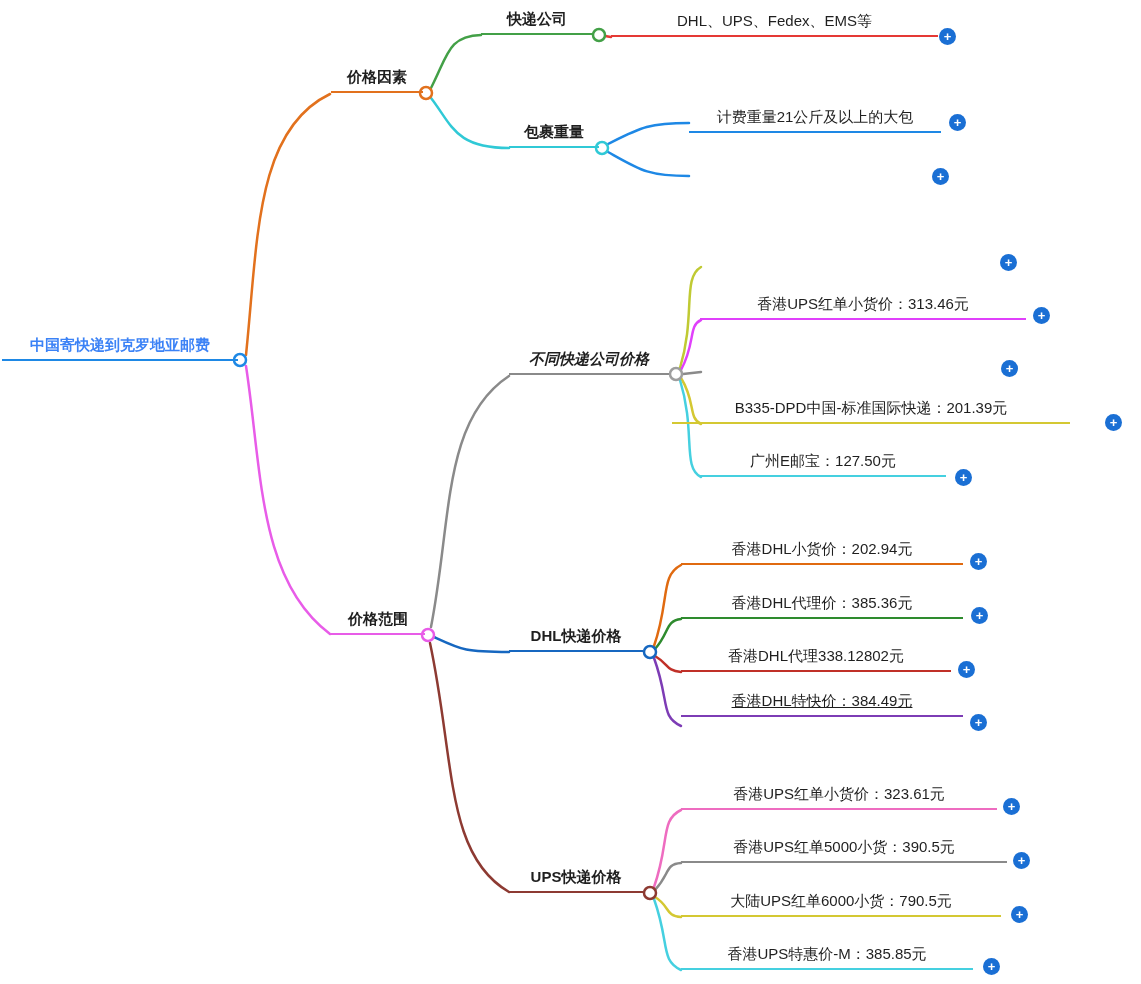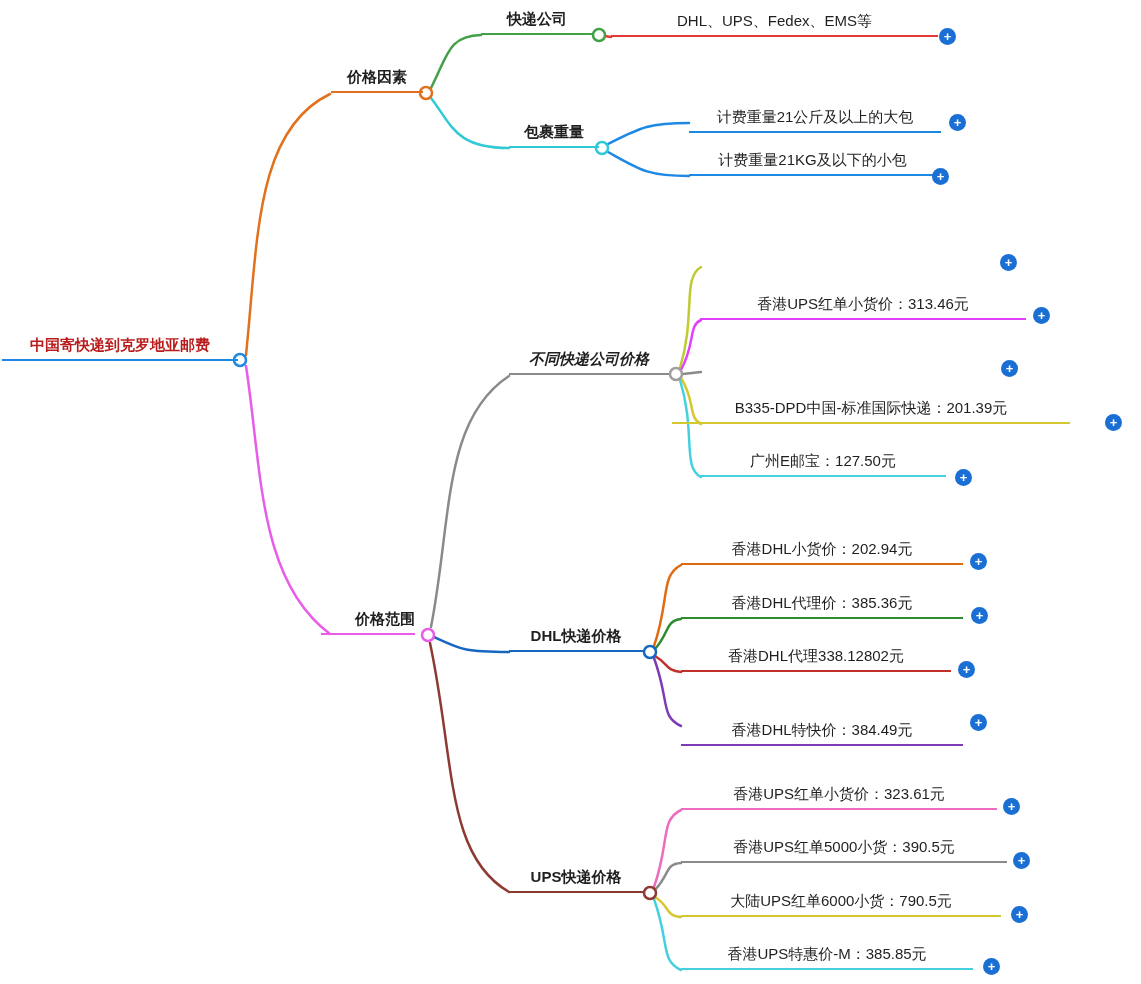--- a/index.html
+++ b/index.html
@@ -18,21 +18,21 @@
     line-height:18px;
     font-size:15px;
     color:#1f1f1f;
     padding-bottom:5px;
     border-bottom:2px solid var(--c,#888);
     white-space:nowrap;
     cursor:default;
   }
   .node.branch { font-weight:bold; }
   .node.leaf   { font-weight:500; }
-  .node.root   { font-weight:bold; color:#b91c1c; }
+  .node.root   { font-weight:bold; color:#3b82f6; }
   .plus {
     position:absolute;
     z-index:3;
     width:17px; height:17px;
     border-radius:50%;
     background:#1a6fd4;
     color:#ffffff;
     display:flex; align-items:center; justify-content:center;
     font-size:13px; font-weight:bold; line-height:1;
     cursor:pointer;
@@ -88,63 +88,60 @@
 
   <div class="node branch" style="left:331px; top:68px; width:92px; --c:#e2711d;">
     <span>价格因素</span>
   </div>
   <div class="node branch" style="left:481px; top:10px; width:112px; --c:#43a047;">
     <span>快递公司</span>
   </div>
   <div class="node branch" style="left:509px; top:123px; width:90px; --c:#30c9d6;">
     <span>包裹重量</span>
   </div>
-  <div class="node branch" style="left:321px; top:610px; width:94px;text-align:right; --c:#e85ce8;">
+  <div class="node branch" style="left:331px; top:610px; width:94px; --c:#e85ce8;">
     <span>价格范围</span>
   </div>
   <div class="node branch" style="left:509px; top:350px; width:160px;font-style:italic; --c:#8a8a8a;">
     <span>不同快递公司价格</span>
   </div>
   <div class="node branch" style="left:509px; top:627px; width:134px; --c:#1667c0;">
     <span>DHL快递价格</span>
   </div>
   <div class="node branch" style="left:509px; top:868px; width:134px; --c:#8d3a32;">
     <span>UPS快递价格</span>
   </div>
 
   <div class="node leaf" style="left:611px; top:12px; width:327px; --c:#e53935;">
     <span>DHL、UPS、Fedex、EMS等</span>
   </div>
   <div class="node leaf" style="left:689px; top:108px; width:252px; --c:#1e88e5;">
     <span>计费重量21公斤及以上的大包</span>
   </div>
-  <div class="node leaf" style="left:689px; top:151px; width:247px; --c:#1e88e5;">
-    <span>计费重量21KG及以下的小包</span>
-  </div>
 
   <div class="node leaf" style="left:700px; top:295px; width:326px; --c:#e040fb;">
     <span>香港UPS红单小货价：313.46元</span>
   </div>
   <div class="node leaf" style="left:672px; top:399px; width:398px; --c:#d4c832;">
     <span>B335-DPD中国-标准国际快递：201.39元</span>
   </div>
   <div class="node leaf" style="left:700px; top:452px; width:246px; --c:#45d0e0;">
     <span>广州E邮宝：127.50元</span>
   </div>
 
   <div class="node leaf" style="left:681px; top:540px; width:282px; --c:#e06a10;">
     <span>香港DHL小货价：202.94元</span>
   </div>
   <div class="node leaf" style="left:681px; top:594px; width:282px; --c:#2e8b2e;">
     <span>香港DHL代理价：385.36元</span>
   </div>
   <div class="node leaf" style="left:681px; top:647px; width:270px; --c:#c03028;">
     <span>香港DHL代理338.12802元</span>
   </div>
-  <div class="node leaf" style="left:681px; top:721px; width:282px; --c:#7d3cb5;">
+  <div class="node leaf" style="left:681px; top:692px; width:282px;text-decoration:underline; --c:#7d3cb5;">
     <span>香港DHL特快价：384.49元</span>
   </div>
 
   <div class="node leaf" style="left:681px; top:785px; width:316px; --c:#ee6cc0;">
     <span>香港UPS红单小货价：323.61元</span>
   </div>
   <div class="node leaf" style="left:681px; top:838px; width:326px; --c:#8a8a8a;">
     <span>香港UPS红单5000小货：390.5元</span>
   </div>
   <div class="node leaf" style="left:681px; top:892px; width:320px; --c:#d4c832;">

